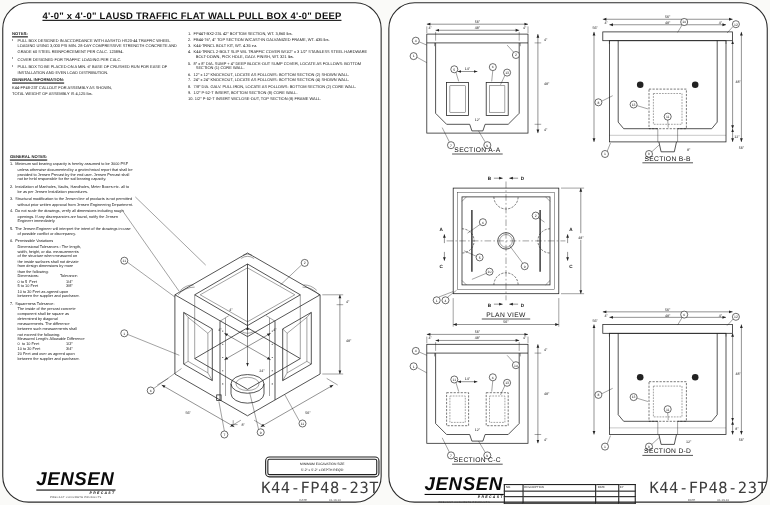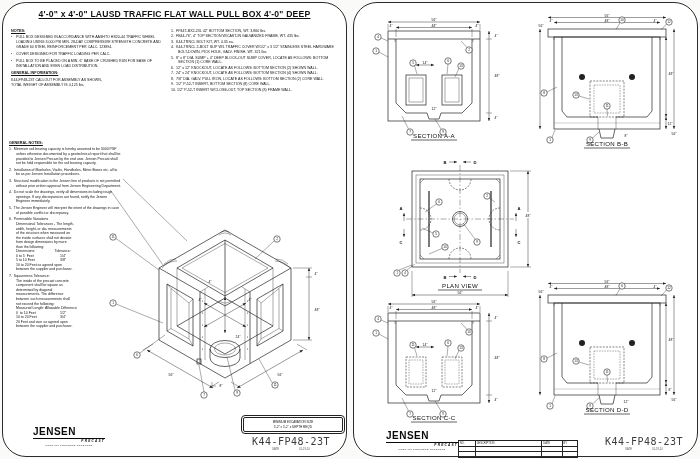--- a/index.html
+++ b/index.html
@@ -25,24 +25,24 @@
   .dimln{stroke:#222;stroke-width:.45;fill:none;}
   .cl{stroke:#222;stroke-width:.6;fill:#fff;}
   text{fill:#111;font-family:"Liberation Sans",sans-serif;}
   .td{font-size:3.3px;text-anchor:middle;}
   .tn{font-size:3.1px;text-anchor:middle;}
   .lbl{font-size:6.1px;text-anchor:middle;letter-spacing:.3px;}
   .pm{font-size:4.2px;text-anchor:middle;font-weight:bold;}
   .excav{position:absolute;left:238px;top:412px;width:104px;height:19px;border:.8px solid #222;border-radius:4px;padding:1px;box-sizing:border-box;}
   .excav-inner{border:.5px solid #222;border-radius:2px;height:100%;box-sizing:border-box;display:flex;flex-direction:column;justify-content:center;text-align:center;font-size:3px;line-height:1.4;color:#111;}
   .dwgnum{position:absolute;width:108px;text-align:center;}
-  .dwgnum-text{font-family:"DejaVu Sans Mono",monospace;font-size:10px;color:#3d3d3d;letter-spacing:.5px;white-space:nowrap;}
+  .dwgnum-text{font-family:"DejaVu Sans Mono",monospace;font-size:14px;color:#3d3d3d;letter-spacing:.5px;white-space:nowrap;}
   .dwgnum-sub{display:flex;justify-content:center;gap:20px;font-size:2.7px;color:#555;margin-top:.5px;}
   .logo{position:absolute;width:72px;}
-  .logo-name{font-size:10px;font-weight:900;letter-spacing:.5px;line-height:1;color:#0a0a0a;border-bottom:1.4px solid #0a0a0a;padding-bottom:.5px;}
+  .logo-name{font-size:17px;font-weight:900;font-style:italic;letter-spacing:.5px;line-height:1;color:#0a0a0a;border-bottom:1.4px solid #0a0a0a;padding-bottom:.5px;}
   .logo-sub{font-size:3.2px;font-weight:bold;font-style:italic;text-align:right;letter-spacing:1.2px;color:#0a0a0a;}
   .logo-tag{font-size:2.4px;color:#333;margin-top:1.5px;text-align:center;letter-spacing:.3px;}
   table.rev{position:absolute;left:104px;top:437px;width:120px;border-collapse:collapse;table-layout:fixed;}
   table.rev th,table.rev td{border:.5px solid #222;font-size:2.6px;height:4.6px;padding:0 1px;font-weight:normal;text-align:left;color:#222;overflow:hidden;}
 </style>
 </head>
 <body>
 
 <svg width="0" height="0" style="position:absolute" aria-hidden="true">
   <defs>

